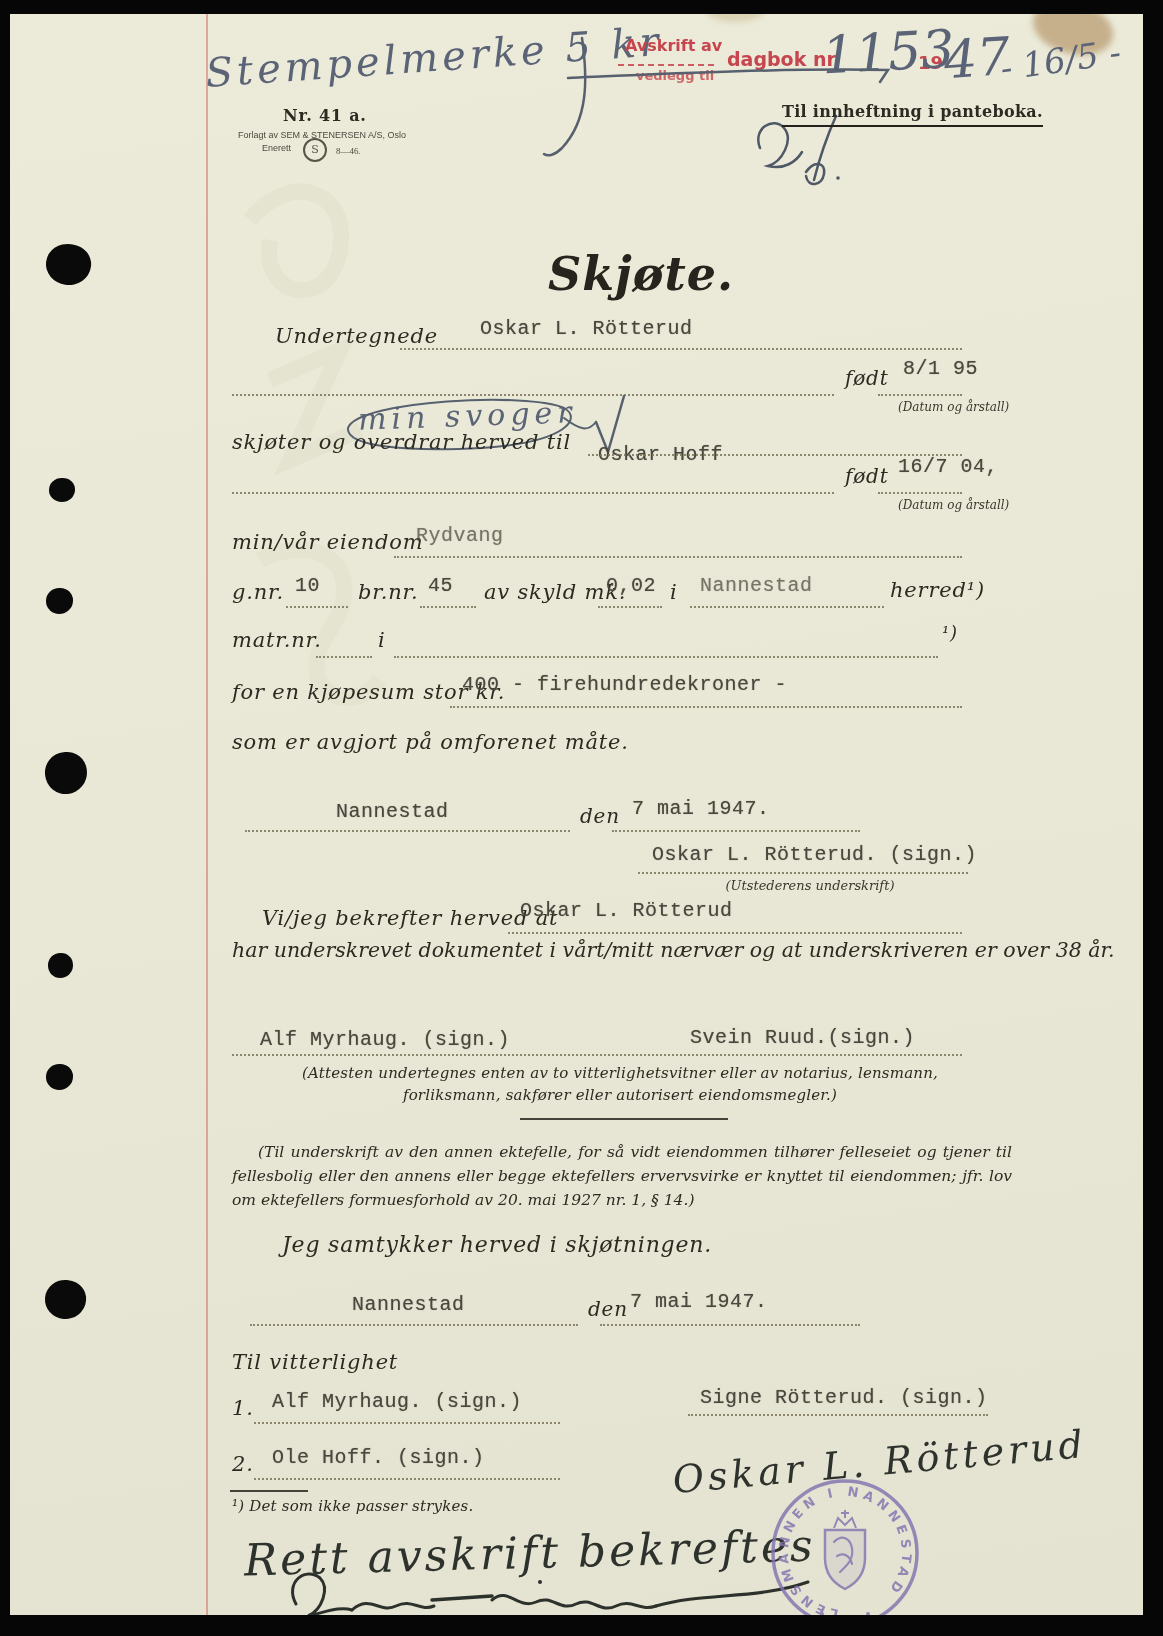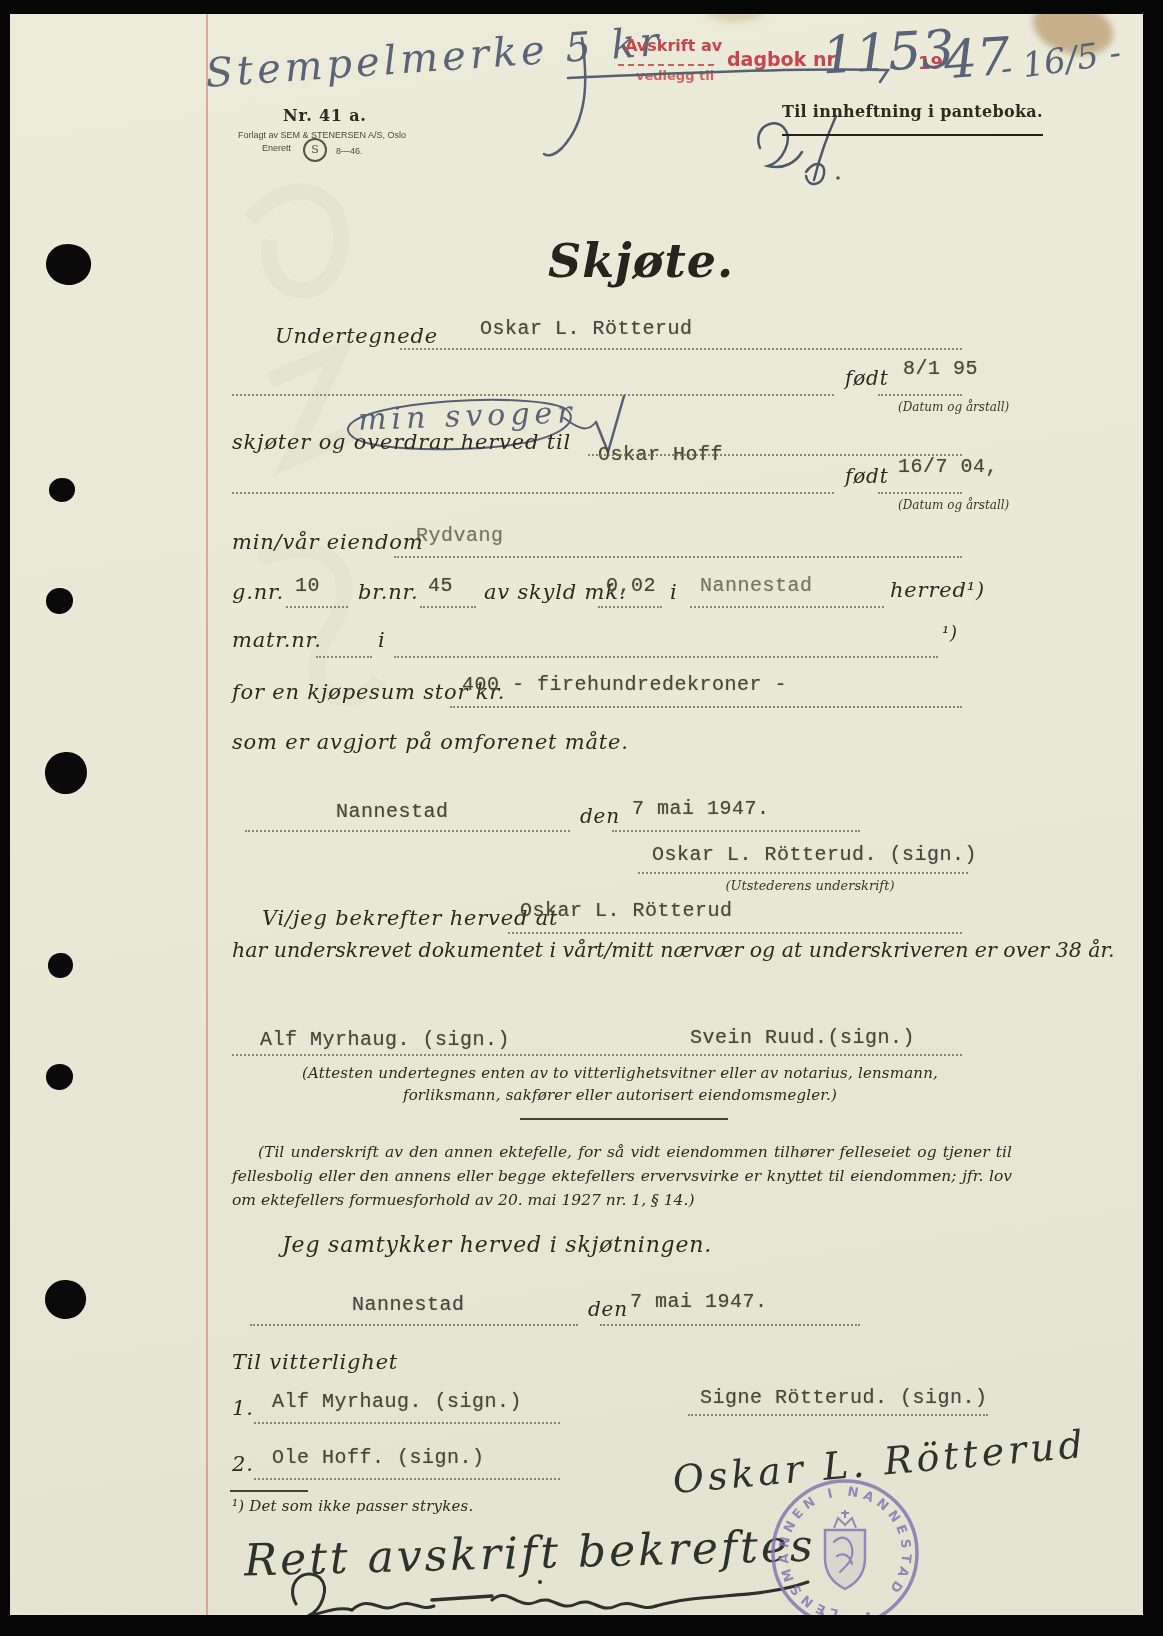--- a/index.html
+++ b/index.html
@@ -23,21 +23,21 @@
   .faded{opacity:.72;}
   .dl{position:absolute;height:0;border-bottom:2px dotted rgba(124,116,92,.85);}
   .sol{position:absolute;height:0;border-bottom:2px solid #45423a;}
   .hw{position:absolute;font-family:"DejaVu Serif",serif;font-style:italic;color:#5b6477;white-space:nowrap;}
   .hw-dark{color:#2d322c;}
   .red{position:absolute;color:#c7454e;font-family:"DejaVu Sans","Liberation Sans",sans-serif;
        font-weight:bold;white-space:nowrap;}
   .center{text-align:center;}
   svg{position:absolute;overflow:visible;}
   .title{position:absolute;font-family:"DejaVu Serif",serif;font-weight:bold;font-style:italic;
-         font-size:46px;color:#26241d;letter-spacing:1px;}
+         font-size:46px;color:#26241d;letter-spacing:1px;margin-top:13px;}
 </style>
 </head>
 <body>
 
 <div id="scan">
 
   <div class="paper"></div>
 
   <svg style="left:230px;top:160px;" width="220" height="620">
     <path d="M20 60 C60 10 120 30 110 90 C100 150 30 140 40 80" stroke="#76865f" stroke-width="16" fill="none" opacity="0.06"></path>
@@ -67,28 +67,28 @@
     <path d="M28 50 C120 46 240 40 348 42 l-8 12" stroke="#57606f" stroke-width="2.5" fill="none" stroke-linecap="round"></path>
   </svg>
 
   <svg style="left:742px;top:112px;" width="110" height="90">
     <path d="M18 36 C10 16 32 4 42 16 C52 28 40 50 26 54 C42 58 54 50 60 40" stroke="#4e5866" stroke-width="2.5" fill="none" stroke-linecap="round"></path>
     <path d="M72 68 C78 44 86 22 94 4" stroke="#4e5866" stroke-width="2.5" fill="none" stroke-linecap="round"></path>
     <path d="M64 60 C72 48 84 50 82 62 C80 74 66 76 64 64" stroke="#4e5866" stroke-width="2.5" fill="none" stroke-linecap="round"></path>
     <circle cx="96" cy="66" r="1.8" fill="#4e5866"></circle>
   </svg>
 
-  <span class="lbl lbl-b" style="left:782px;top:102px;font-size:16px;letter-spacing:.3px;border-bottom:2px solid #23211b;padding-bottom:13px;">Til innheftning i panteboka.</span>
+  <span class="lbl lbl-b" style="left:782px;top:102px;font-size:16px;letter-spacing:.3px;border-bottom:2px solid #23211b;padding-bottom:4px;">Til innheftning i panteboka.</span>
 
   <span class="lbl lbl-b" style="left:283px;top:106px;font-size:16px;">Nr. 41 a.</span>
   <span style="position:absolute;left:238px;top:130px;font-size:9px;color:#4a4a40;font-family:'Liberation Sans',sans-serif;white-space:nowrap;">Forlagt av SEM &amp; STENERSEN A/S, Oslo</span>
   <span style="position:absolute;left:262px;top:143px;font-size:9px;color:#4a4a40;font-family:'Liberation Sans',sans-serif;">Enerett</span>
   <span style="position:absolute;left:303px;top:138px;width:20px;height:20px;border:2px solid #55554a;border-radius:50%;
                font-size:11px;color:#55554a;text-align:center;line-height:20px;font-family:'DejaVu Serif',serif;">S</span>
-  <span style="position:absolute;left:336px;top:146px;font-size:9px;color:#4a4a40;font-family:Liberation Sans, sans-serif;text-align:center;">8—46.</span>
+  <span style="position:absolute;left:336px;top:146px;font-size:9px;color:#4a4a40;font-family:Liberation Serif, serif;text-align:center;">8—46.</span>
 
   <div class="title" style="left:548px;top:234px;">Skjøte.</div>
 
   <span class="lbl" style="left:275px;top:324px;">Undertegnede</span>
   <span class="typed" style="left:480px;top:317px;">Oskar L. Rötterud</span>
   <div class="dl" style="left:400px;top:348px;width:562px;"></div>
 
   <div class="dl" style="left:232px;top:394px;width:602px;"></div>
   <span class="lbl" style="left:845px;top:366px;font-size:20px;">født</span>
   <span class="typed" style="left:903px;top:357px;">8/1 95</span>

